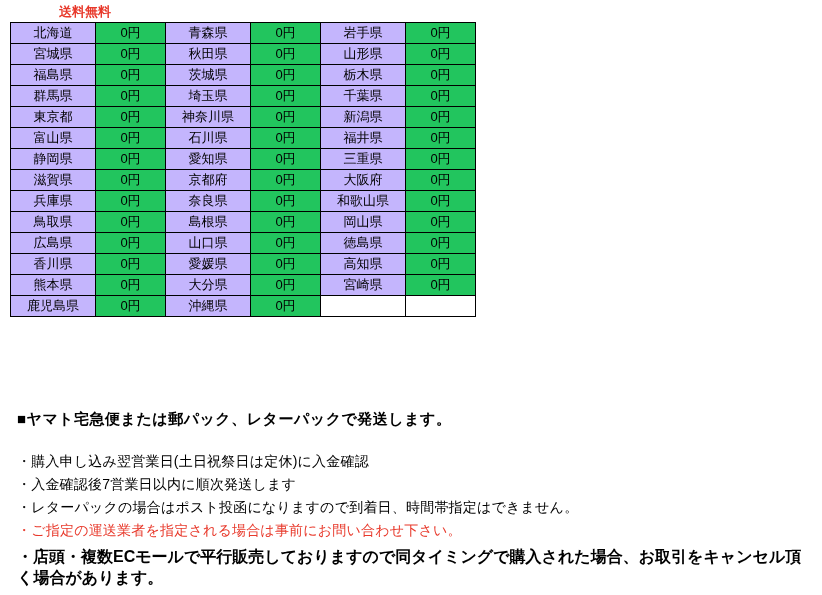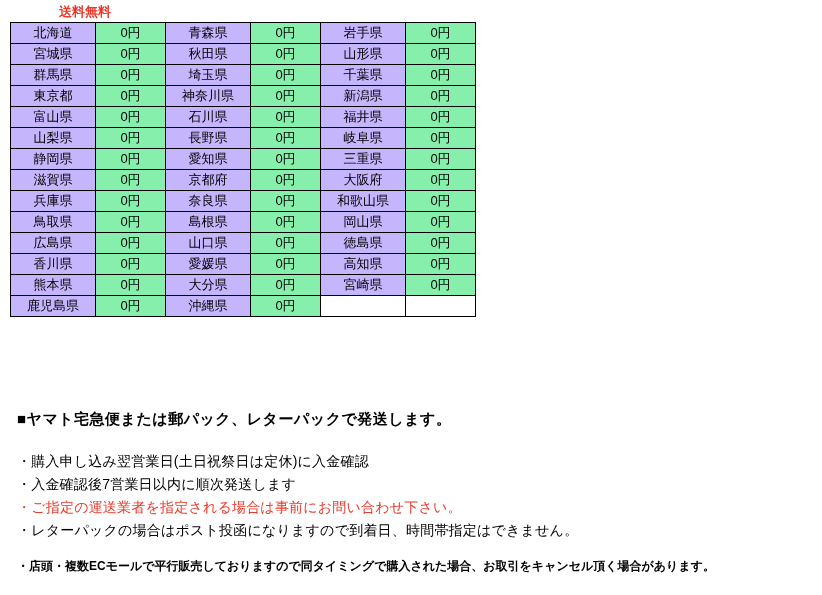--- a/index.html
+++ b/index.html
@@ -47,21 +47,21 @@
   }
   .pref-table td.name {
     width: 85px;
     text-align: center;
     background: #c4b5fd;
     font-weight: normal;
   }
   .pref-table td.price {
     width: 70px;
     text-align: center;
-    background: #86efac;
+    background: #22c55e;
   }
   .pref-table td.empty-name {
     width: 85px;
     background: #ffffff;
     border: 1px solid #000000;
   }
   .pref-table td.empty-price {
     width: 70px;
     background: #ffffff;
     border: 1px solid #000000;
@@ -88,23 +88,23 @@
   .note-line {
     font-size: 14px;
     font-weight: normal;
     margin: 0 0 5px 0;
     letter-spacing: 0.2px;
   }
   .note-line.red {
     color: #e8392b;
   }
   .note-line.small {
-    font-size: 12px;
+    font-size: 16px;
     font-weight: bold;
-    margin-top: 18px;
+    margin-top: 7px;
     letter-spacing: 0px;
   }
 </style>
 </head>
 <body>
 
 <div class="page">
 
   <div class="free-shipping">送料無料</div>
 
@@ -122,20 +122,28 @@
 
       <tr>
         <td class="name">宮城県</td>
         <td class="price">0円</td>
         <td class="name">秋田県</td>
         <td class="price">0円</td>
         <td class="name">山形県</td>
         <td class="price">0円</td>
       </tr>
 
+      <tr>
+        <td class="name">福島県</td>
+        <td class="price">0円</td>
+        <td class="name">茨城県</td>
+        <td class="price">0円</td>
+        <td class="name">栃木県</td>
+        <td class="price">0円</td>
+      </tr>
 
       <tr>
         <td class="name">群馬県</td>
         <td class="price">0円</td>
         <td class="name">埼玉県</td>
         <td class="price">0円</td>
         <td class="name">千葉県</td>
         <td class="price">0円</td>
       </tr>
 
@@ -150,28 +158,20 @@
 
       <tr>
         <td class="name">富山県</td>
         <td class="price">0円</td>
         <td class="name">石川県</td>
         <td class="price">0円</td>
         <td class="name">福井県</td>
         <td class="price">0円</td>
       </tr>
 
-      <tr>
-        <td class="name">山梨県</td>
-        <td class="price">0円</td>
-        <td class="name">長野県</td>
-        <td class="price">0円</td>
-        <td class="name">岐阜県</td>
-        <td class="price">0円</td>
-      </tr>
 
       <tr>
         <td class="name">静岡県</td>
         <td class="price">0円</td>
         <td class="name">愛知県</td>
         <td class="price">0円</td>
         <td class="name">三重県</td>
         <td class="price">0円</td>
       </tr>
 
@@ -239,18 +239,18 @@
         <td class="blank empty-price"></td>
       </tr>
 
     </tbody>
   </table>
 
   <div class="notes">
     <p class="note-heading">■ヤマト宅急便または郵パック、レターパックで発送します。</p>
     <p class="note-line">・購入申し込み翌営業日(土日祝祭日は定休)に入金確認</p>
     <p class="note-line">・入金確認後7営業日以内に順次発送します</p>
+    <p class="note-line">・レターパックの場合はポスト投函になりますので到着日、時間帯指定はできません。</p>
     <p class="note-line red">・ご指定の運送業者を指定される場合は事前にお問い合わせ下さい。</p>
-    <p class="note-line">・レターパックの場合はポスト投函になりますので到着日、時間帯指定はできません。</p>
     <p class="note-line small">・店頭・複数ECモールで平行販売しておりますので同タイミングで購入された場合、お取引をキャンセル頂く場合があります。</p>
   </div>
 
 </div>
 
 </body></html>

